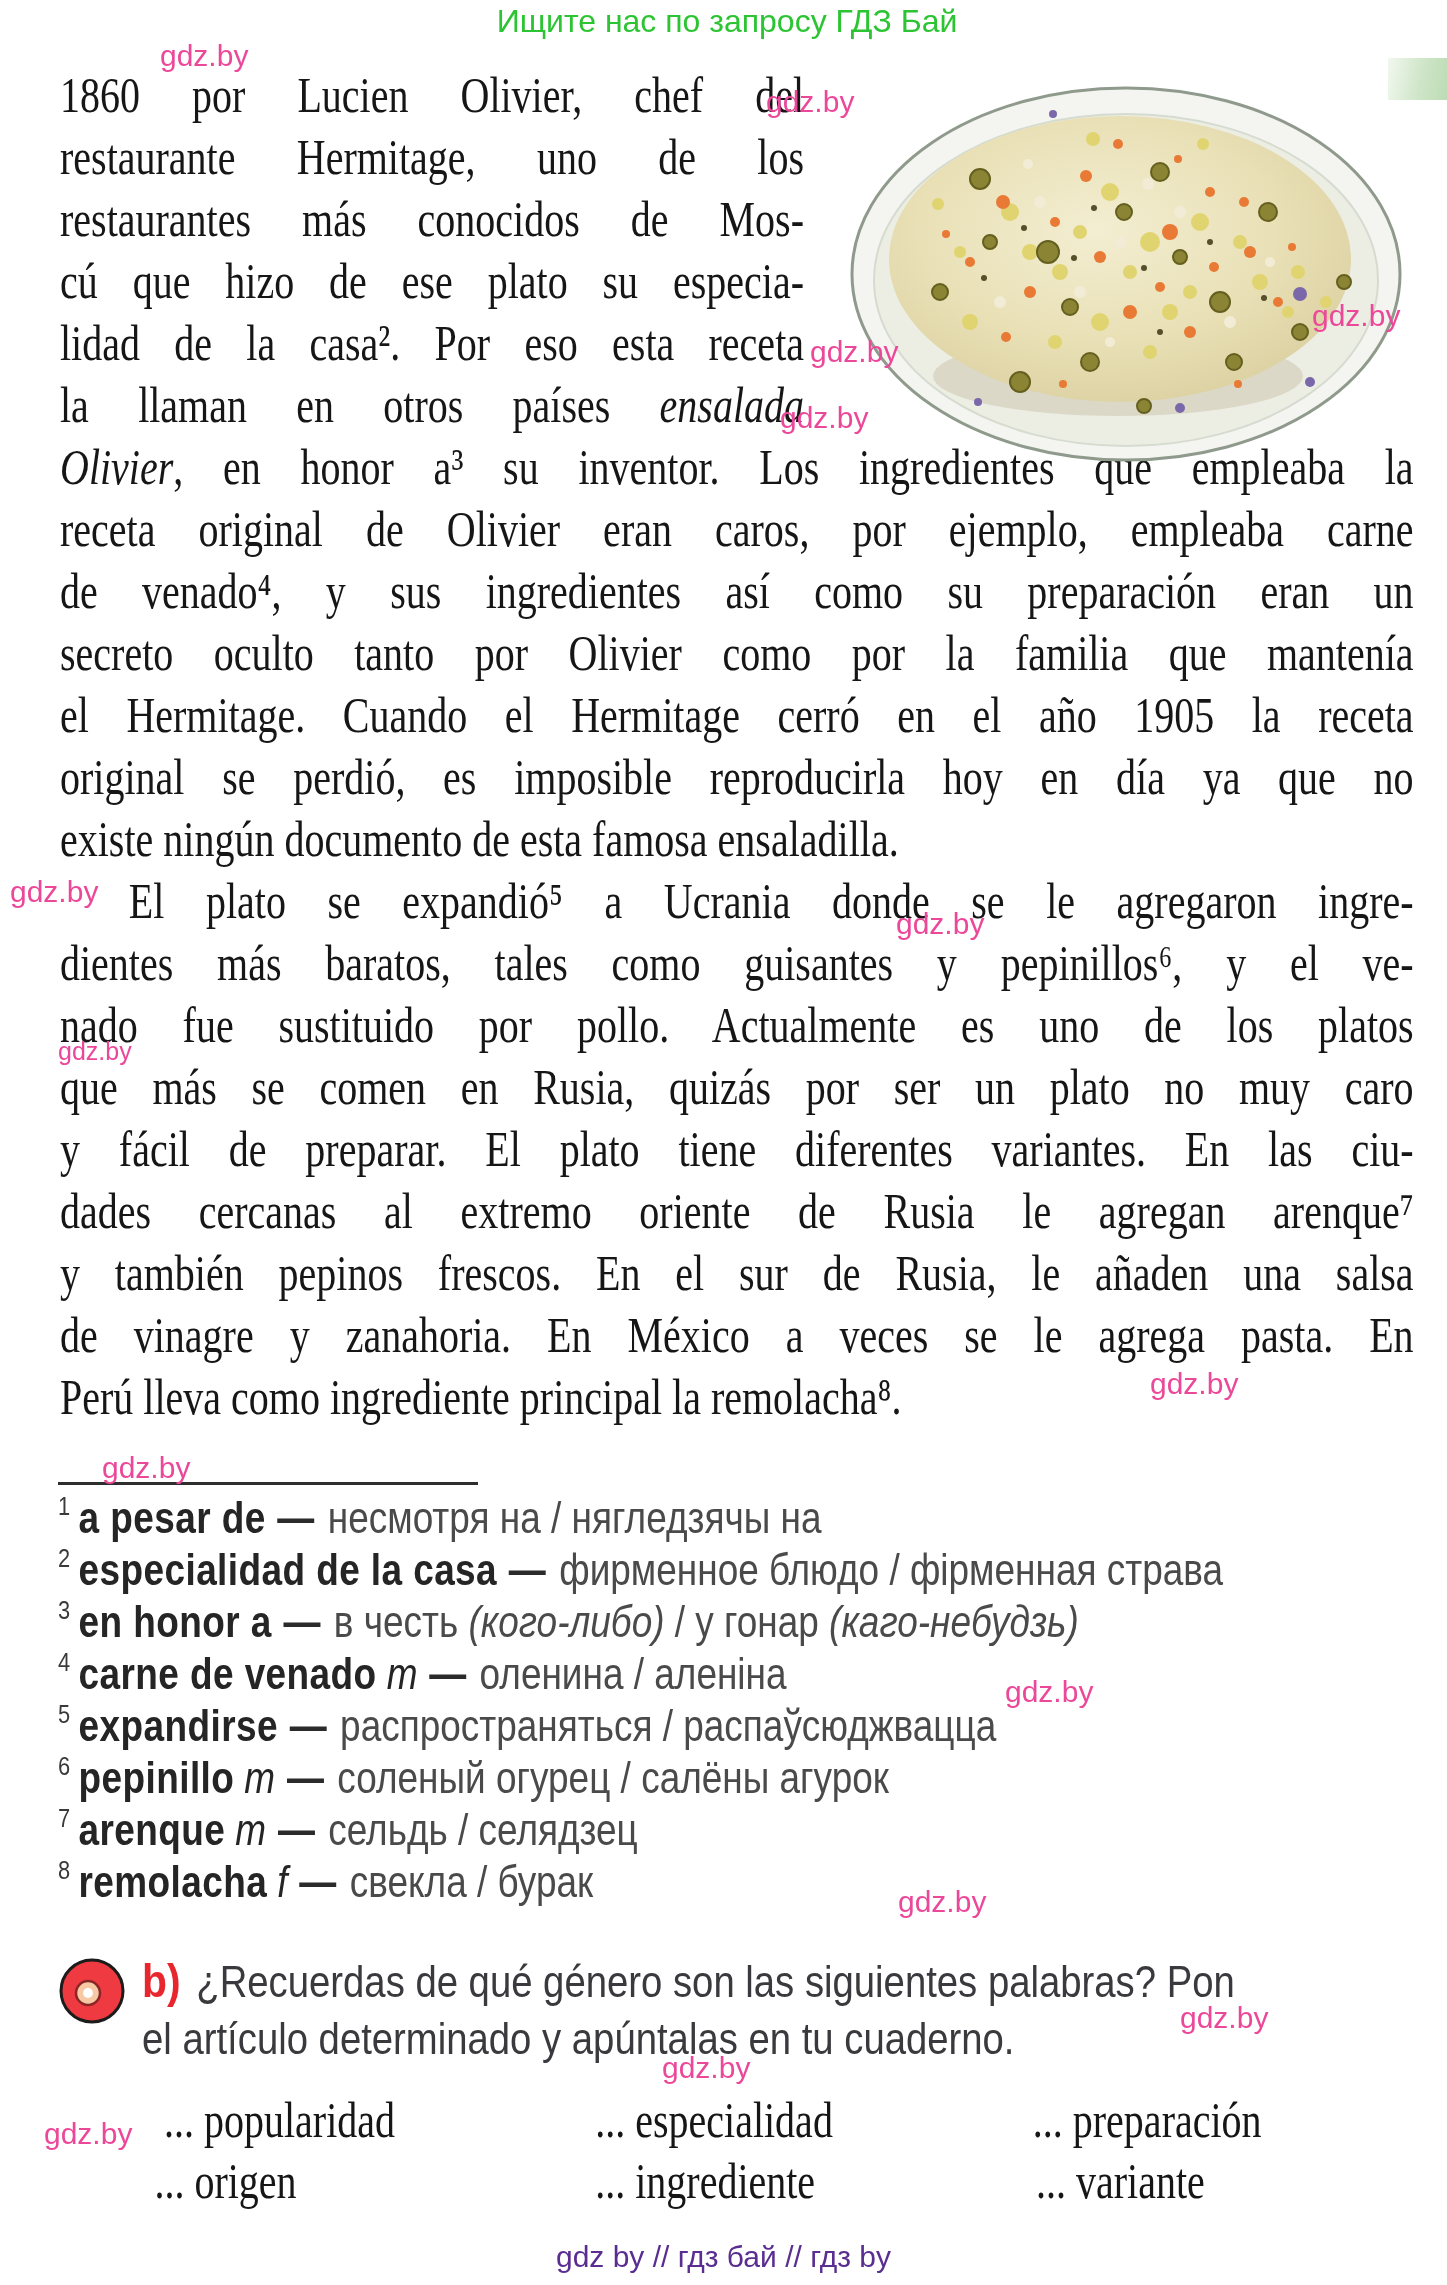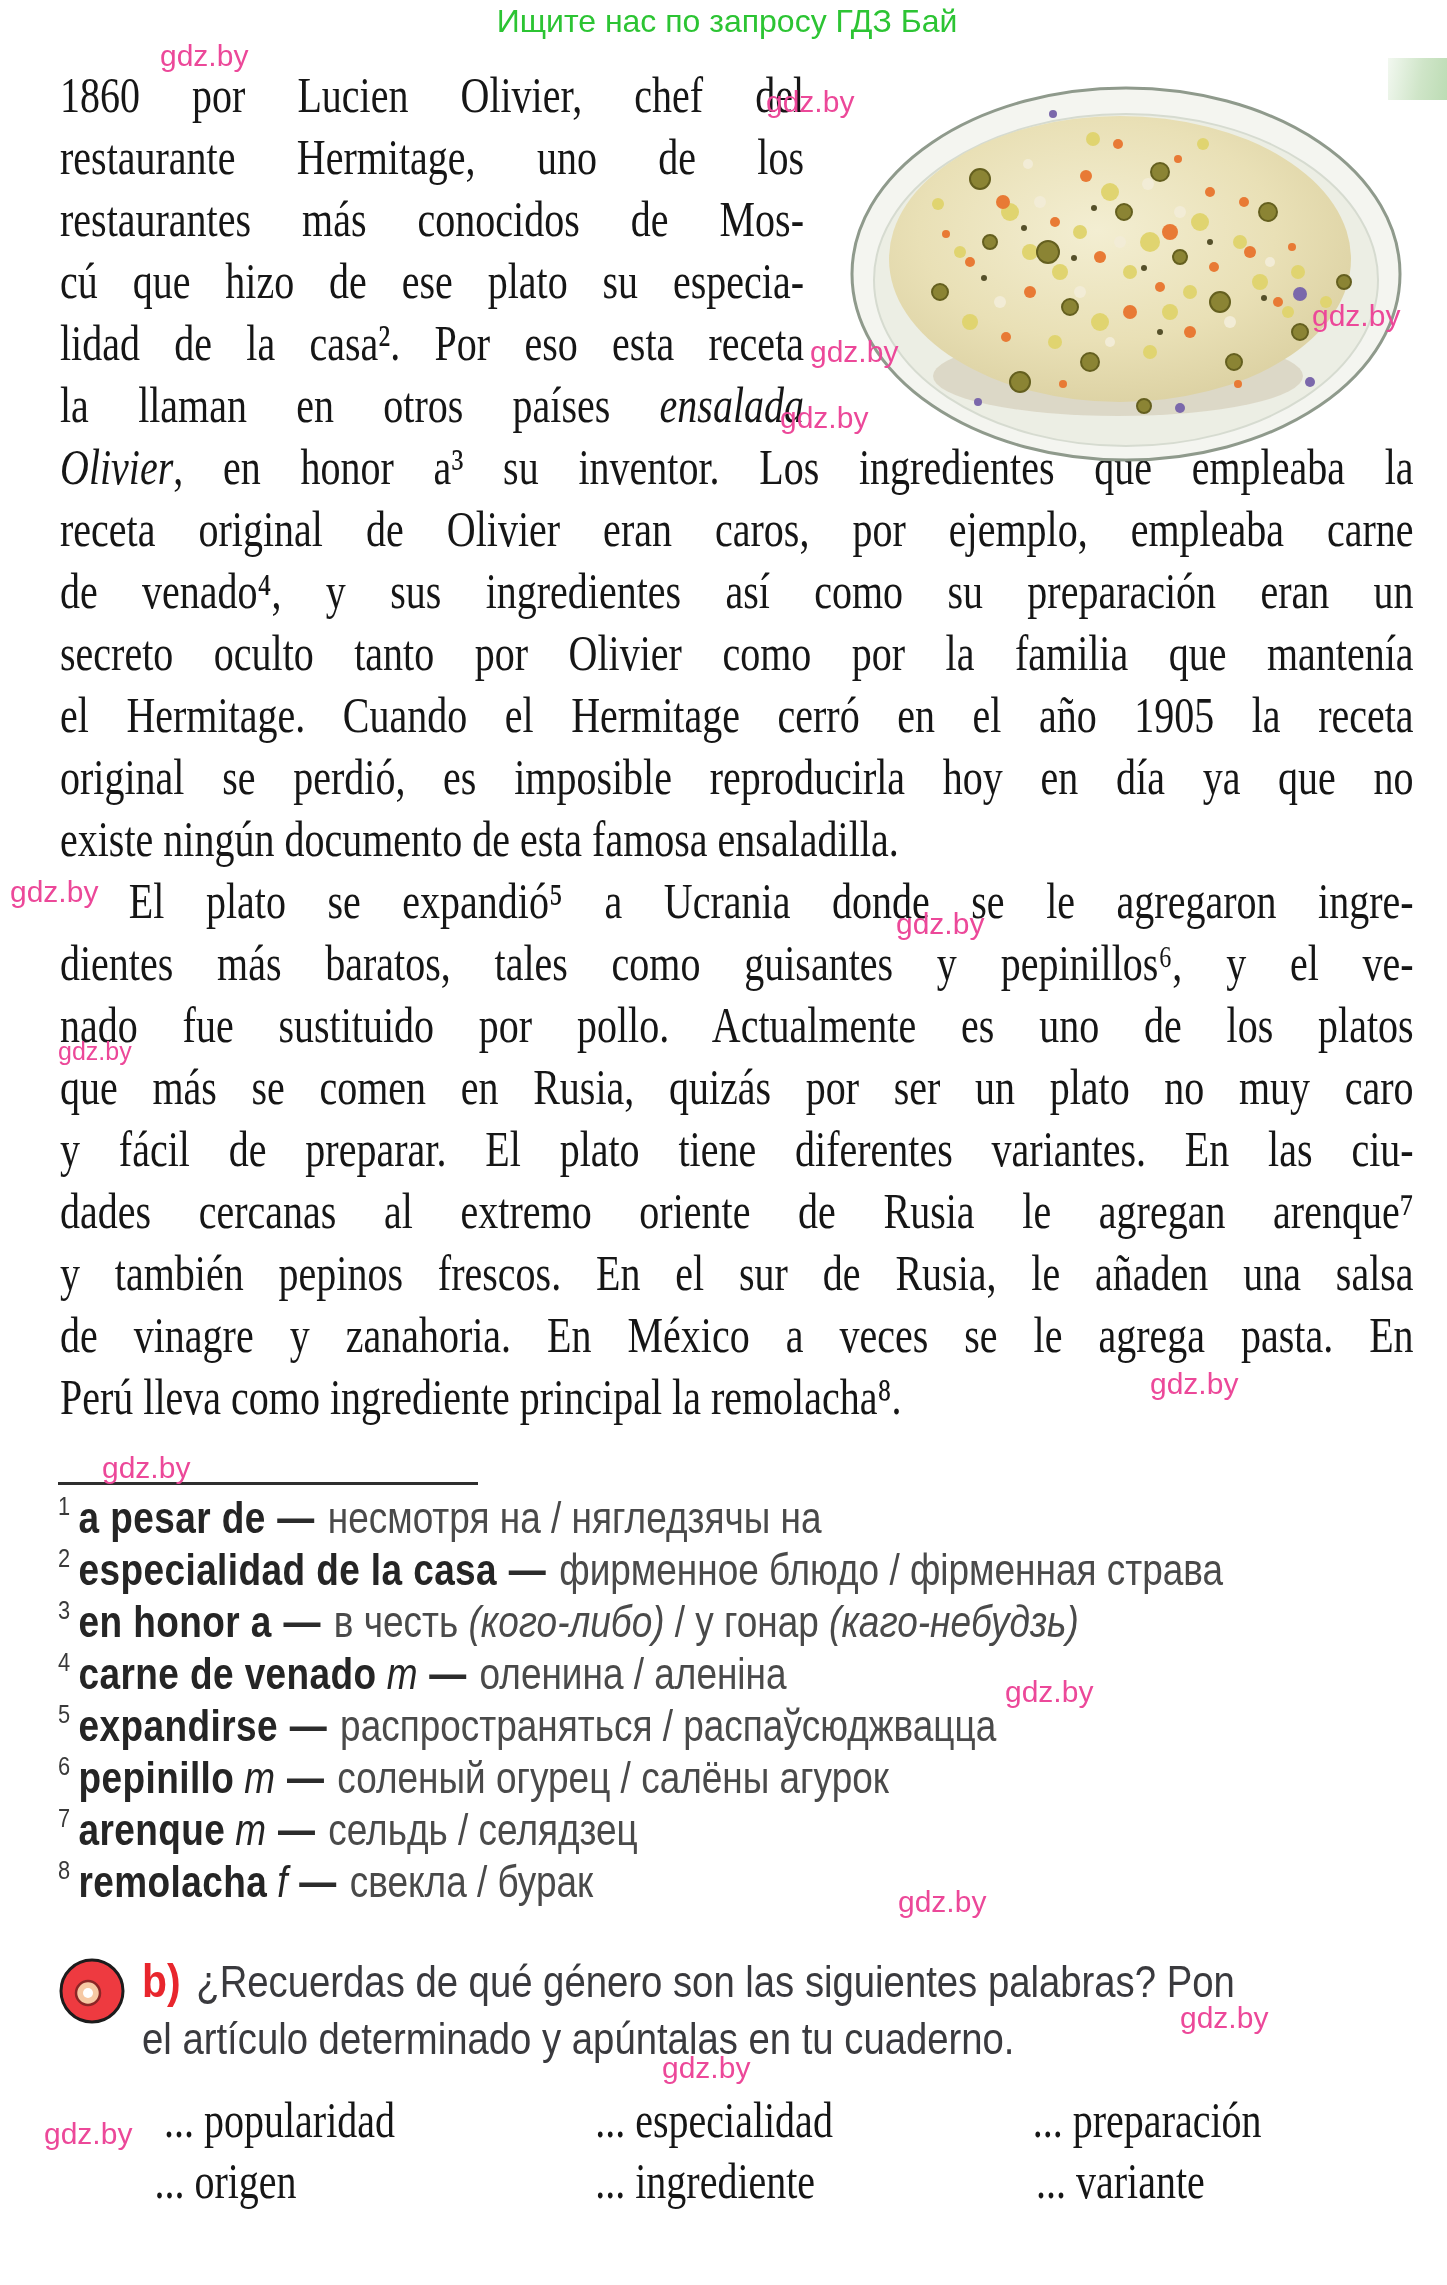--- a/index.html
+++ b/index.html
@@ -256,14 +256,15 @@
   <span class="wm" style="left:896px;top:908px;">gdz.by</span>
   <span class="wm small" style="left:58px;top:1038px;">gdz.by</span>
   <span class="wm" style="left:1150px;top:1368px;">gdz.by</span>
   <span class="wm" style="left:102px;top:1452px;">gdz.by</span>
   <span class="wm" style="left:1005px;top:1676px;">gdz.by</span>
   <span class="wm" style="left:898px;top:1886px;">gdz.by</span>
   <span class="wm" style="left:1180px;top:2002px;">gdz.by</span>
   <span class="wm" style="left:662px;top:2052px;">gdz.by</span>
   <span class="wm" style="left:44px;top:2118px;">gdz.by</span>
 
+  <div class="footer">gdz by // гдз бай // гдз by</div>
 
 </div>
 
 </body></html>

